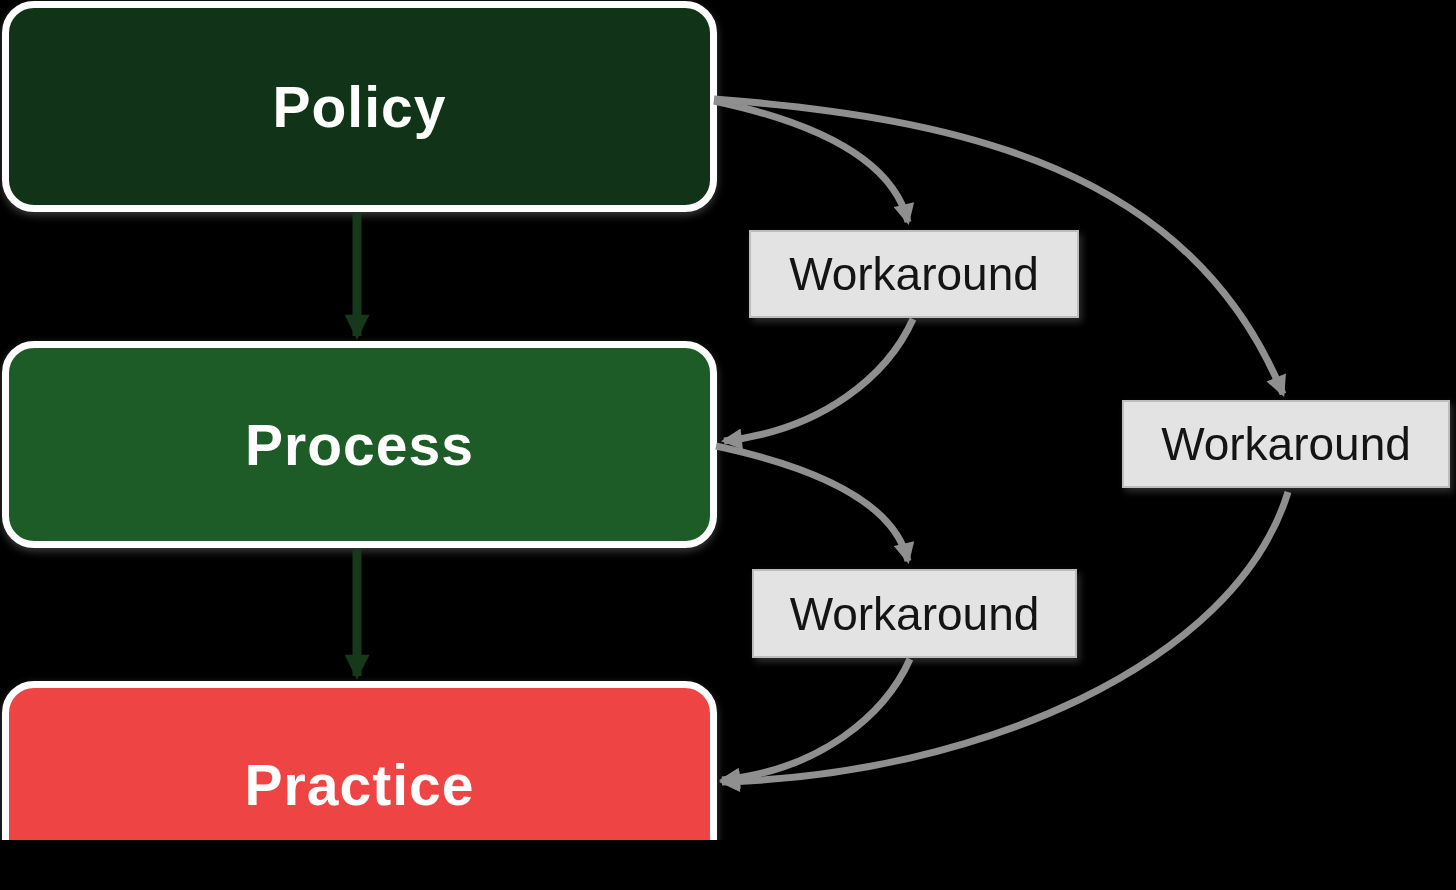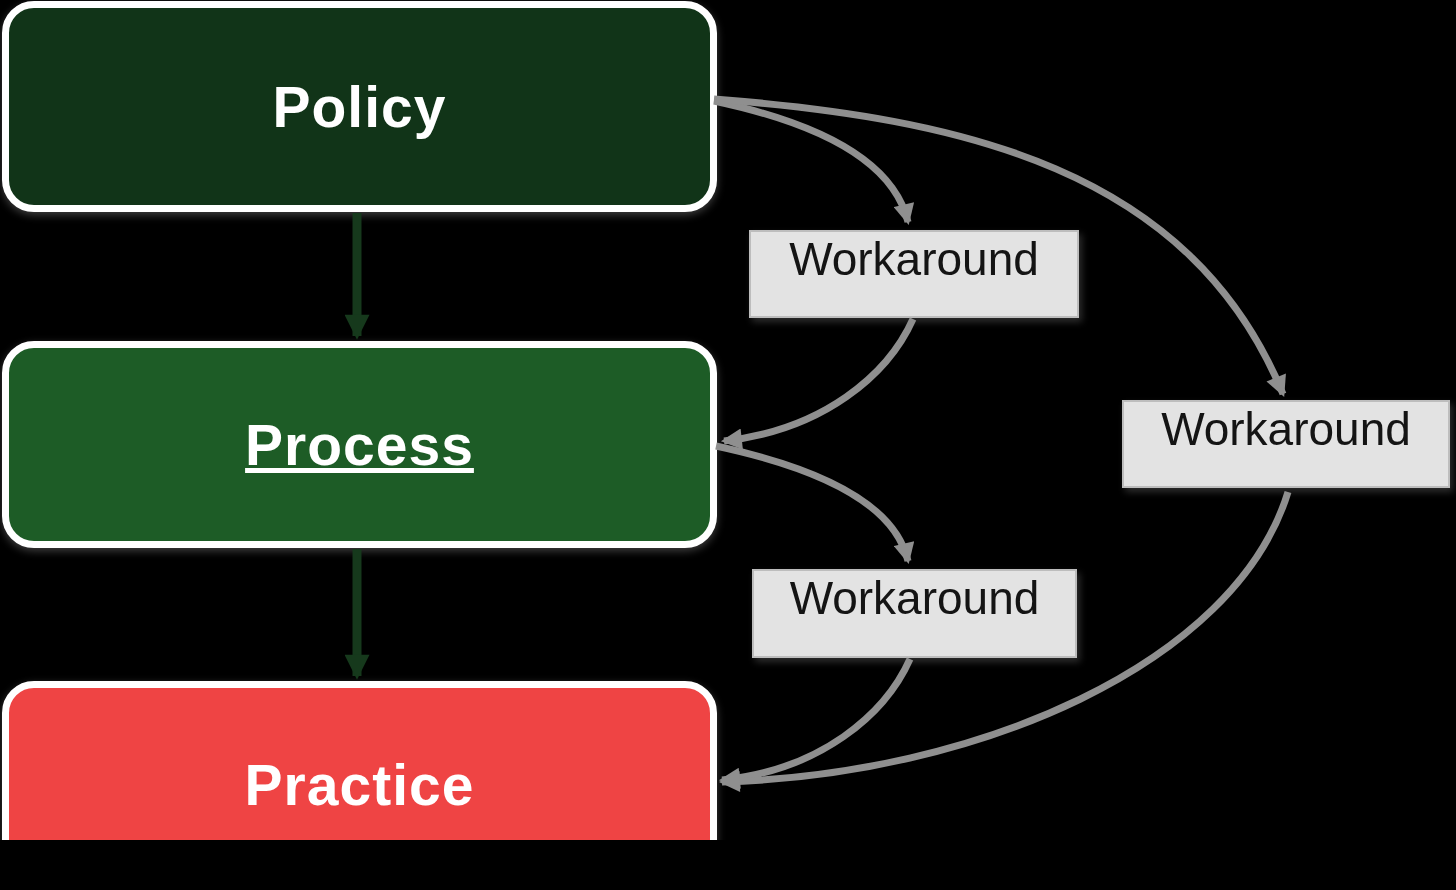--- a/index.html
+++ b/index.html
@@ -25,29 +25,30 @@
     display: flex;
     align-items: center;
     justify-content: center;
     color: #ffffff;
     font-size: 57px;
     font-weight: 700;
     letter-spacing: 1px;
     box-shadow: 0 3px 9px rgba(140,140,140,0.45);
   }
   .node-policy   { top: 1px;   height: 211px; background: #113418; }
-  .node-process  { top: 341px; height: 207px; background: #1d5c26; text-decoration: underline; }
+  .node-process  { top: 341px; height: 207px; background: #1d5c26; }
   .node-practice { top: 681px; height: 207px; background: #ef4444; }
 
   .wa-label {
     position: absolute;
     box-sizing: border-box;
     background: #e3e3e3;
     border: 2px solid #bdbdbd;
     display: flex;
+    align-items: center;
     justify-content: center;
     color: #141414;
     font-size: 46px;
     font-weight: 400;
     box-shadow: 3px 4px 7px rgba(130,130,130,0.35);
   }
   .wa-top    { left: 749px;  top: 230px; width: 330px; height: 88px; }
   .wa-middle { left: 752px;  top: 569px; width: 325px; height: 89px; }
   .wa-right  { left: 1122px; top: 400px; width: 328px; height: 88px; }
 

